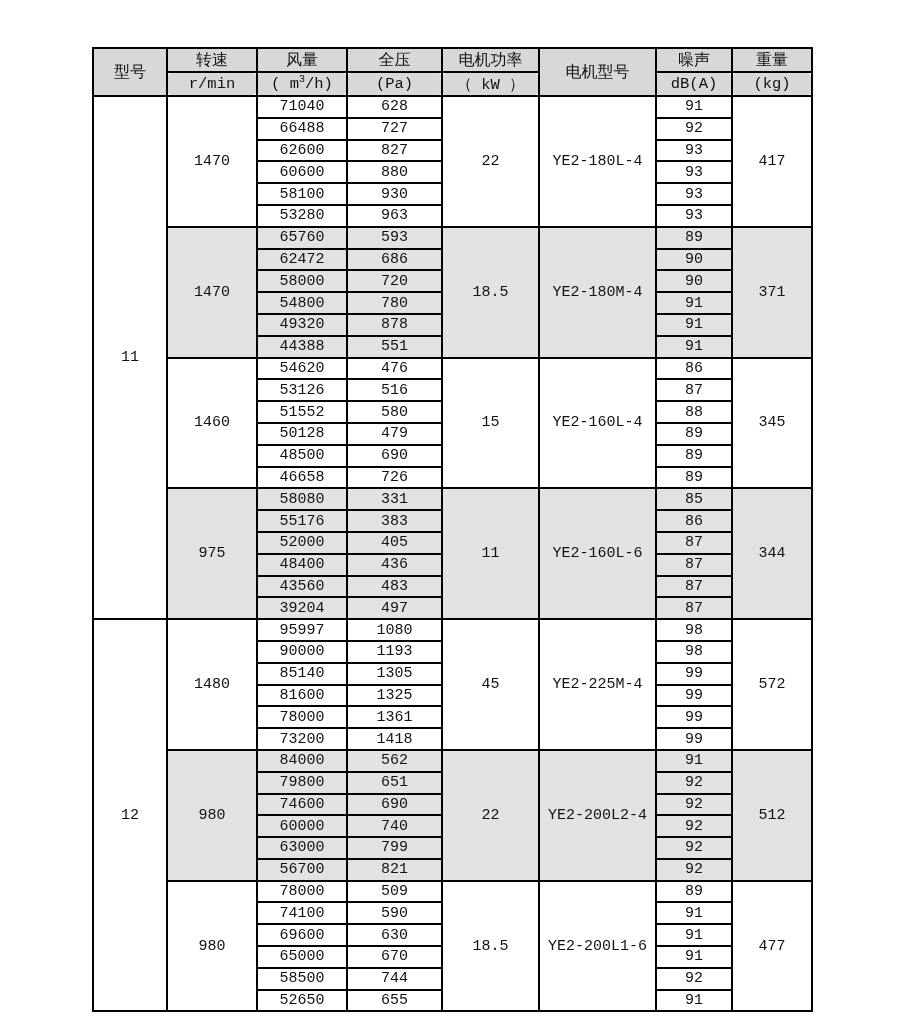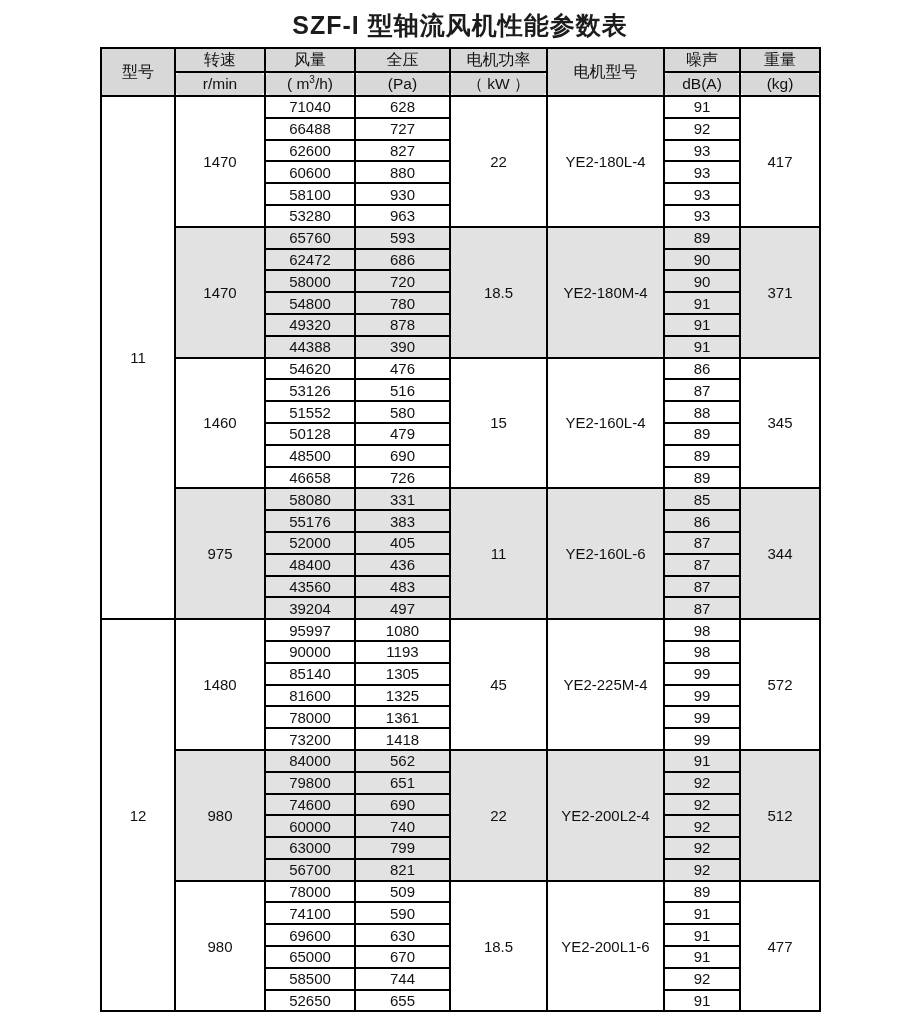--- a/index.html
+++ b/index.html
@@ -22,25 +22,26 @@
     left: 0;
     width: 100%;
     text-align: center;
     font-size: 25px;
     font-weight: 600;
     color: #1c1c1c;
     letter-spacing: 1px;
   }
   table.perf {
     position: absolute;
-    left: 100px;
+    left: 92px;
     top: 47px;
     width: 719px;
     border-collapse: collapse;
     table-layout: fixed;
+    font-family: Liberation Mono, monospace;
   }
   col.c-model    { width: 74px; }
   col.c-speed    { width: 90px; }
   col.c-flow     { width: 90px; }
   col.c-pressure { width: 95px; }
   col.c-power    { width: 97px; }
   col.c-motor    { width: 117px; }
   col.c-noise    { width: 76px; }
   col.c-weight   { width: 80px; }
   th, td {
@@ -66,21 +67,20 @@
     background: #ffffff;
   }
   tbody tr.shaded td { background: #e2e2e2; }
   tbody td.model { background: #ffffff; }
 </style>
 </head>
 <body>
 
 <div class="page">
 
-  <div class="title">SZF-I 型轴流风机性能参数表</div>
 
   <table class="perf">
     <colgroup>
       <col class="c-model">
         <col class="c-speed">
         <col class="c-flow">
         <col class="c-pressure">
       <col class="c-power">
         <col class="c-motor">
         <col class="c-noise">
@@ -166,21 +166,21 @@
           <td>780</td>
           <td>91</td>
         </tr>
         <tr class="shaded">
           <td>49320</td>
           <td>878</td>
           <td>91</td>
         </tr>
         <tr class="shaded">
           <td>44388</td>
-          <td>390</td>
+          <td>551</td>
           <td>91</td>
         </tr>
         <tr>
           <td rowspan="6">1460</td>
           <td>54620</td>
           <td>476</td>
           <td rowspan="6">15</td>
           <td rowspan="6">YE2-160L-4</td>
           <td>86</td>
           <td rowspan="6">345</td>

